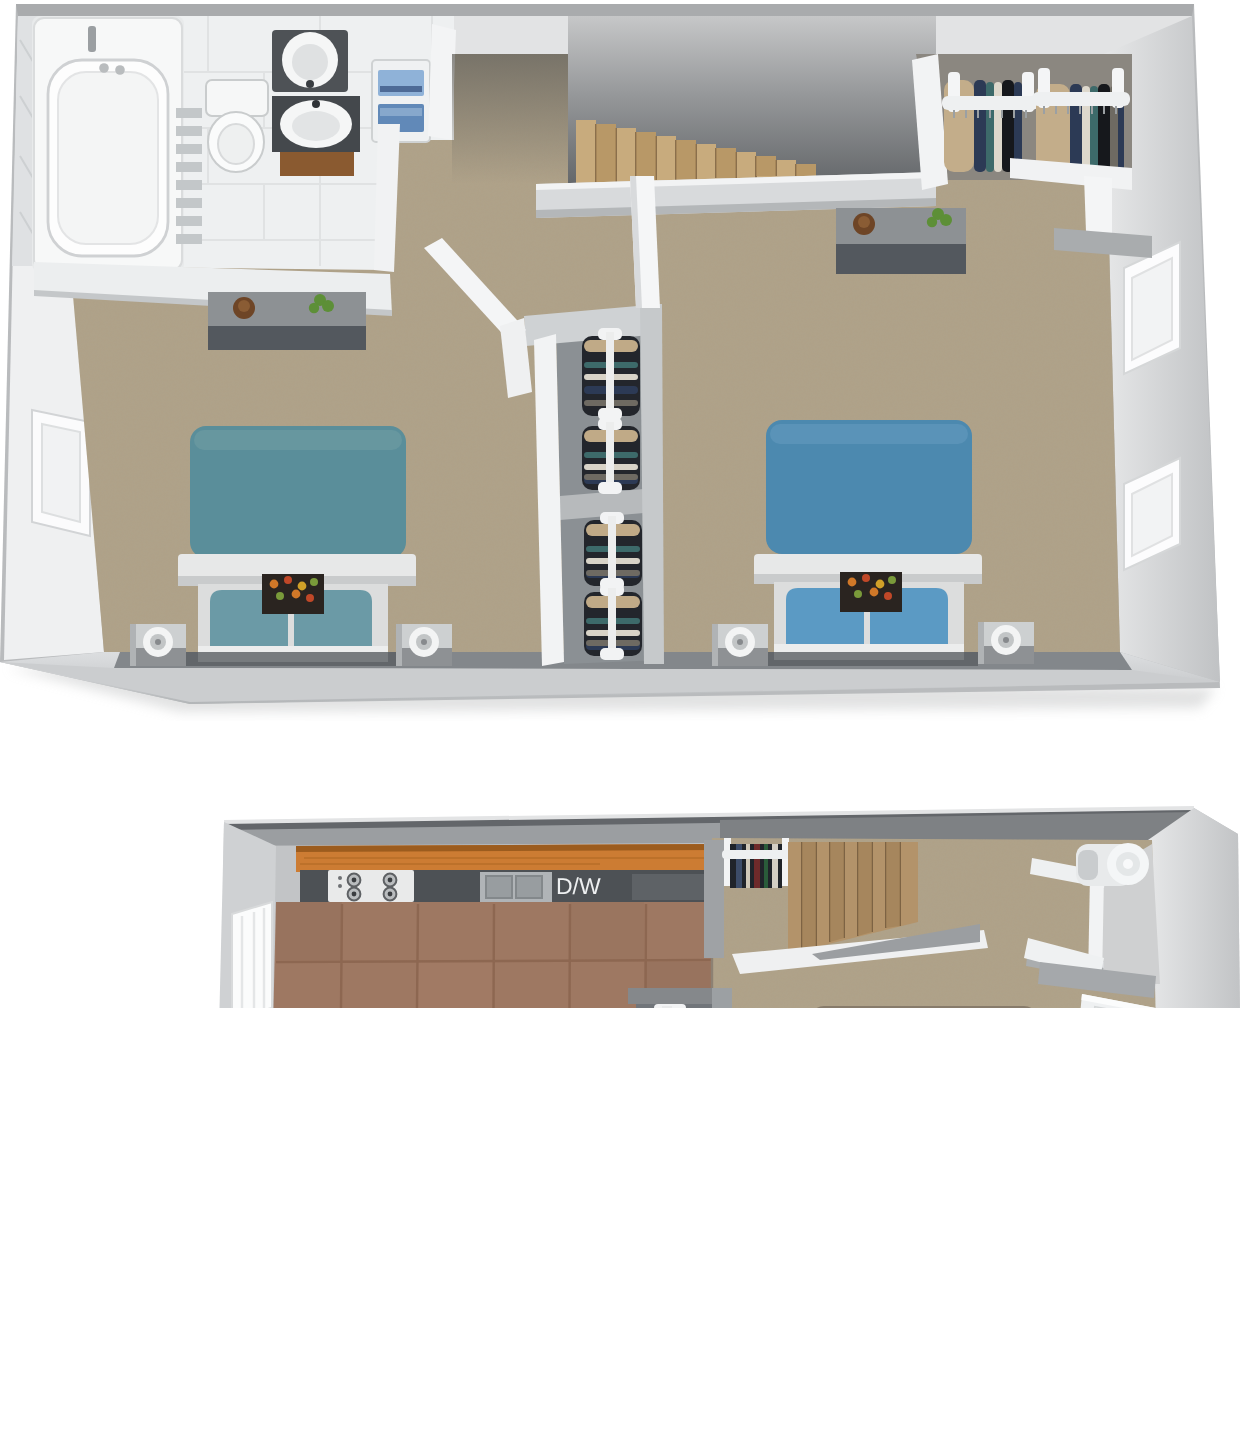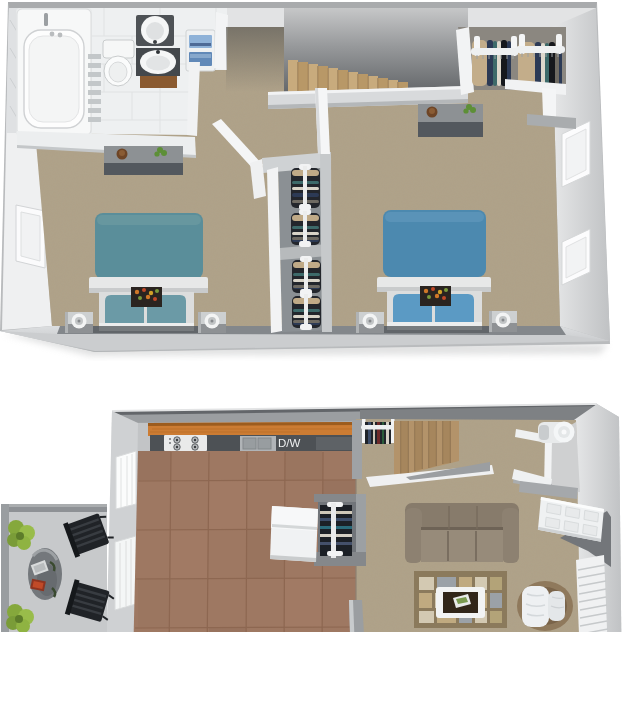--- a/index.html
+++ b/index.html
@@ -1,16 +1,16 @@
 <!DOCTYPE html>
 <html><head>
 <meta charset="utf-8">
 <style>
 html,body{margin:0;padding:0;background:#ffffff;}
-#stage{position:relative;width:623px;height:632px;background:#ffffff;overflow:hidden;font-family:"Liberation Sans", sans-serif;}
+#stage{position:relative;width:623px;height:504px;background:#ffffff;overflow:hidden;font-family:"Liberation Sans", sans-serif;}
 </style>
 </head>
 <body>
 <div id="stage">
 <svg width="623" height="718" viewBox="0 0 623 718">
 <defs>
 <linearGradient id="voidg" x1="0" y1="0" x2="0" y2="1">
 <stop offset="0" stop-color="#c6c7c8"></stop>
           <stop offset="0.45" stop-color="#97999b"></stop>
           <stop offset="1" stop-color="#636669"></stop>

